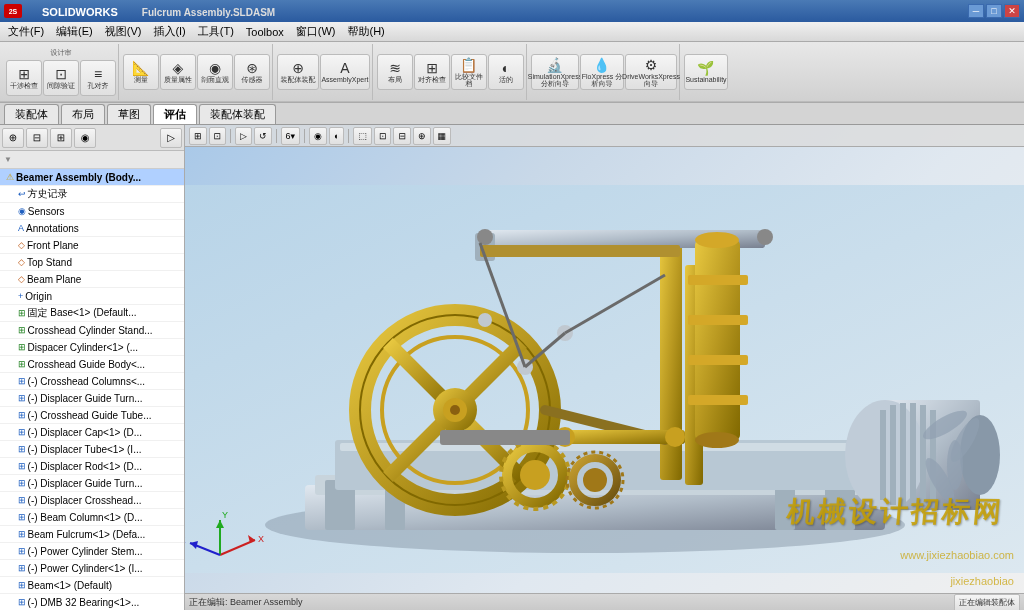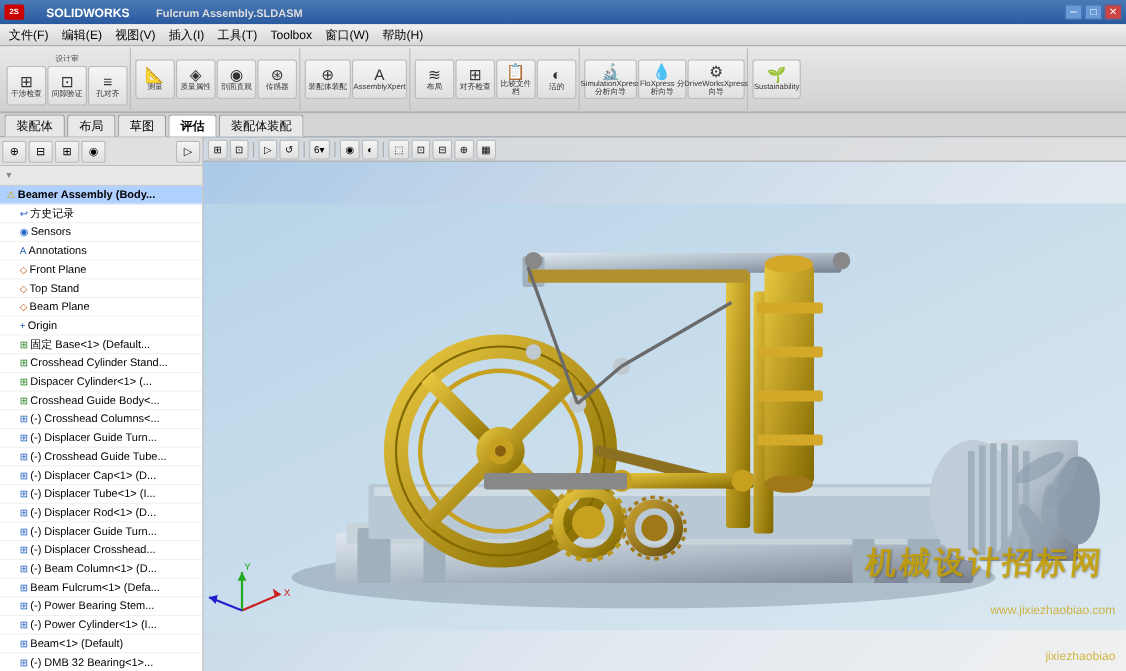--- a/index.html
+++ b/index.html
@@ -108,21 +108,21 @@
       font-family: 'SimHei', 'Arial Black', sans-serif; letter-spacing: 3px;
       transform: skewX(-5deg);
       pointer-events: none;
     }
     .watermark2 {
       position: absolute; bottom: 50px; right: 10px; color: rgba(200,160,0,0.7);
       font-size: 11px; font-family: 'Arial', sans-serif;
       pointer-events: none;
     }
     .watermark3 {
-      position: absolute; bottom: 8px; right: 10px; color: rgba(200,160,0,0.7);
+      position: absolute; bottom: 24px; right: 10px; color: rgba(200,160,0,0.7);
       font-size: 11px; font-family: 'Arial', sans-serif;
       pointer-events: none;
     }
 
     
     #statusbar {
       position: absolute; bottom: 0; left: 0; right: 0; height: 18px;
       background: linear-gradient(to bottom, #d8d8d8, #c8c8c8);
       border-top: 1px solid #aaa; display: flex; align-items: center; padding: 0 4px;
       font-size: 9px; color: #333;
@@ -393,21 +393,21 @@
         <span>(-) Beam Column&lt;1&gt;  (D...</span>
       </div>
       <div class="tree-item">
         <span class="indent" style="width:14px;"></span>
         <span class="tree-icon blue">⊞</span>
         <span>Beam Fulcrum&lt;1&gt;  (Defa...</span>
       </div>
       <div class="tree-item">
         <span class="indent" style="width:14px;"></span>
         <span class="tree-icon blue">⊞</span>
-        <span>(-) Power Bearing Stem...</span>
+        <span>(-) Power Cylinder Stem...</span>
       </div>
       <div class="tree-item">
         <span class="indent" style="width:14px;"></span>
         <span class="tree-icon blue">⊞</span>
         <span>(-) Power Cylinder&lt;1&gt;  (I...</span>
       </div>
       <div class="tree-item">
         <span class="indent" style="width:14px;"></span>
         <span class="tree-icon blue">⊞</span>
         <span>Beam&lt;1&gt;  (Default)</span>
@@ -574,14 +574,20 @@
         <line x1="0" y1="30" x2="-30" y2="18" stroke="#2020cc" stroke-width="2"></line>
         <polygon points="-30,18 -22,16 -24,24" fill="#2020cc"></polygon>
         <text x="-40" y="18" font-size="9" fill="#2020cc" font-family="Arial">Z</text>
       </g>
     </svg>
 
     <div class="watermark">机械设计招标网</div>
     <div class="watermark2">www.jixiezhaobiao.com</div>
     <div class="watermark3">jixiezhaobiao</div>
 
+    <div id="statusbar">
+      <span>正在编辑: Beamer Assembly</span>
+      <div style="margin-left:auto; display:flex; gap:4px;">
+        <div class="vp-btn" style="font-size:8px;">正在编辑装配体</div>
+      </div>
+    </div>
   </div>
 </div>
 
 </body></html>

